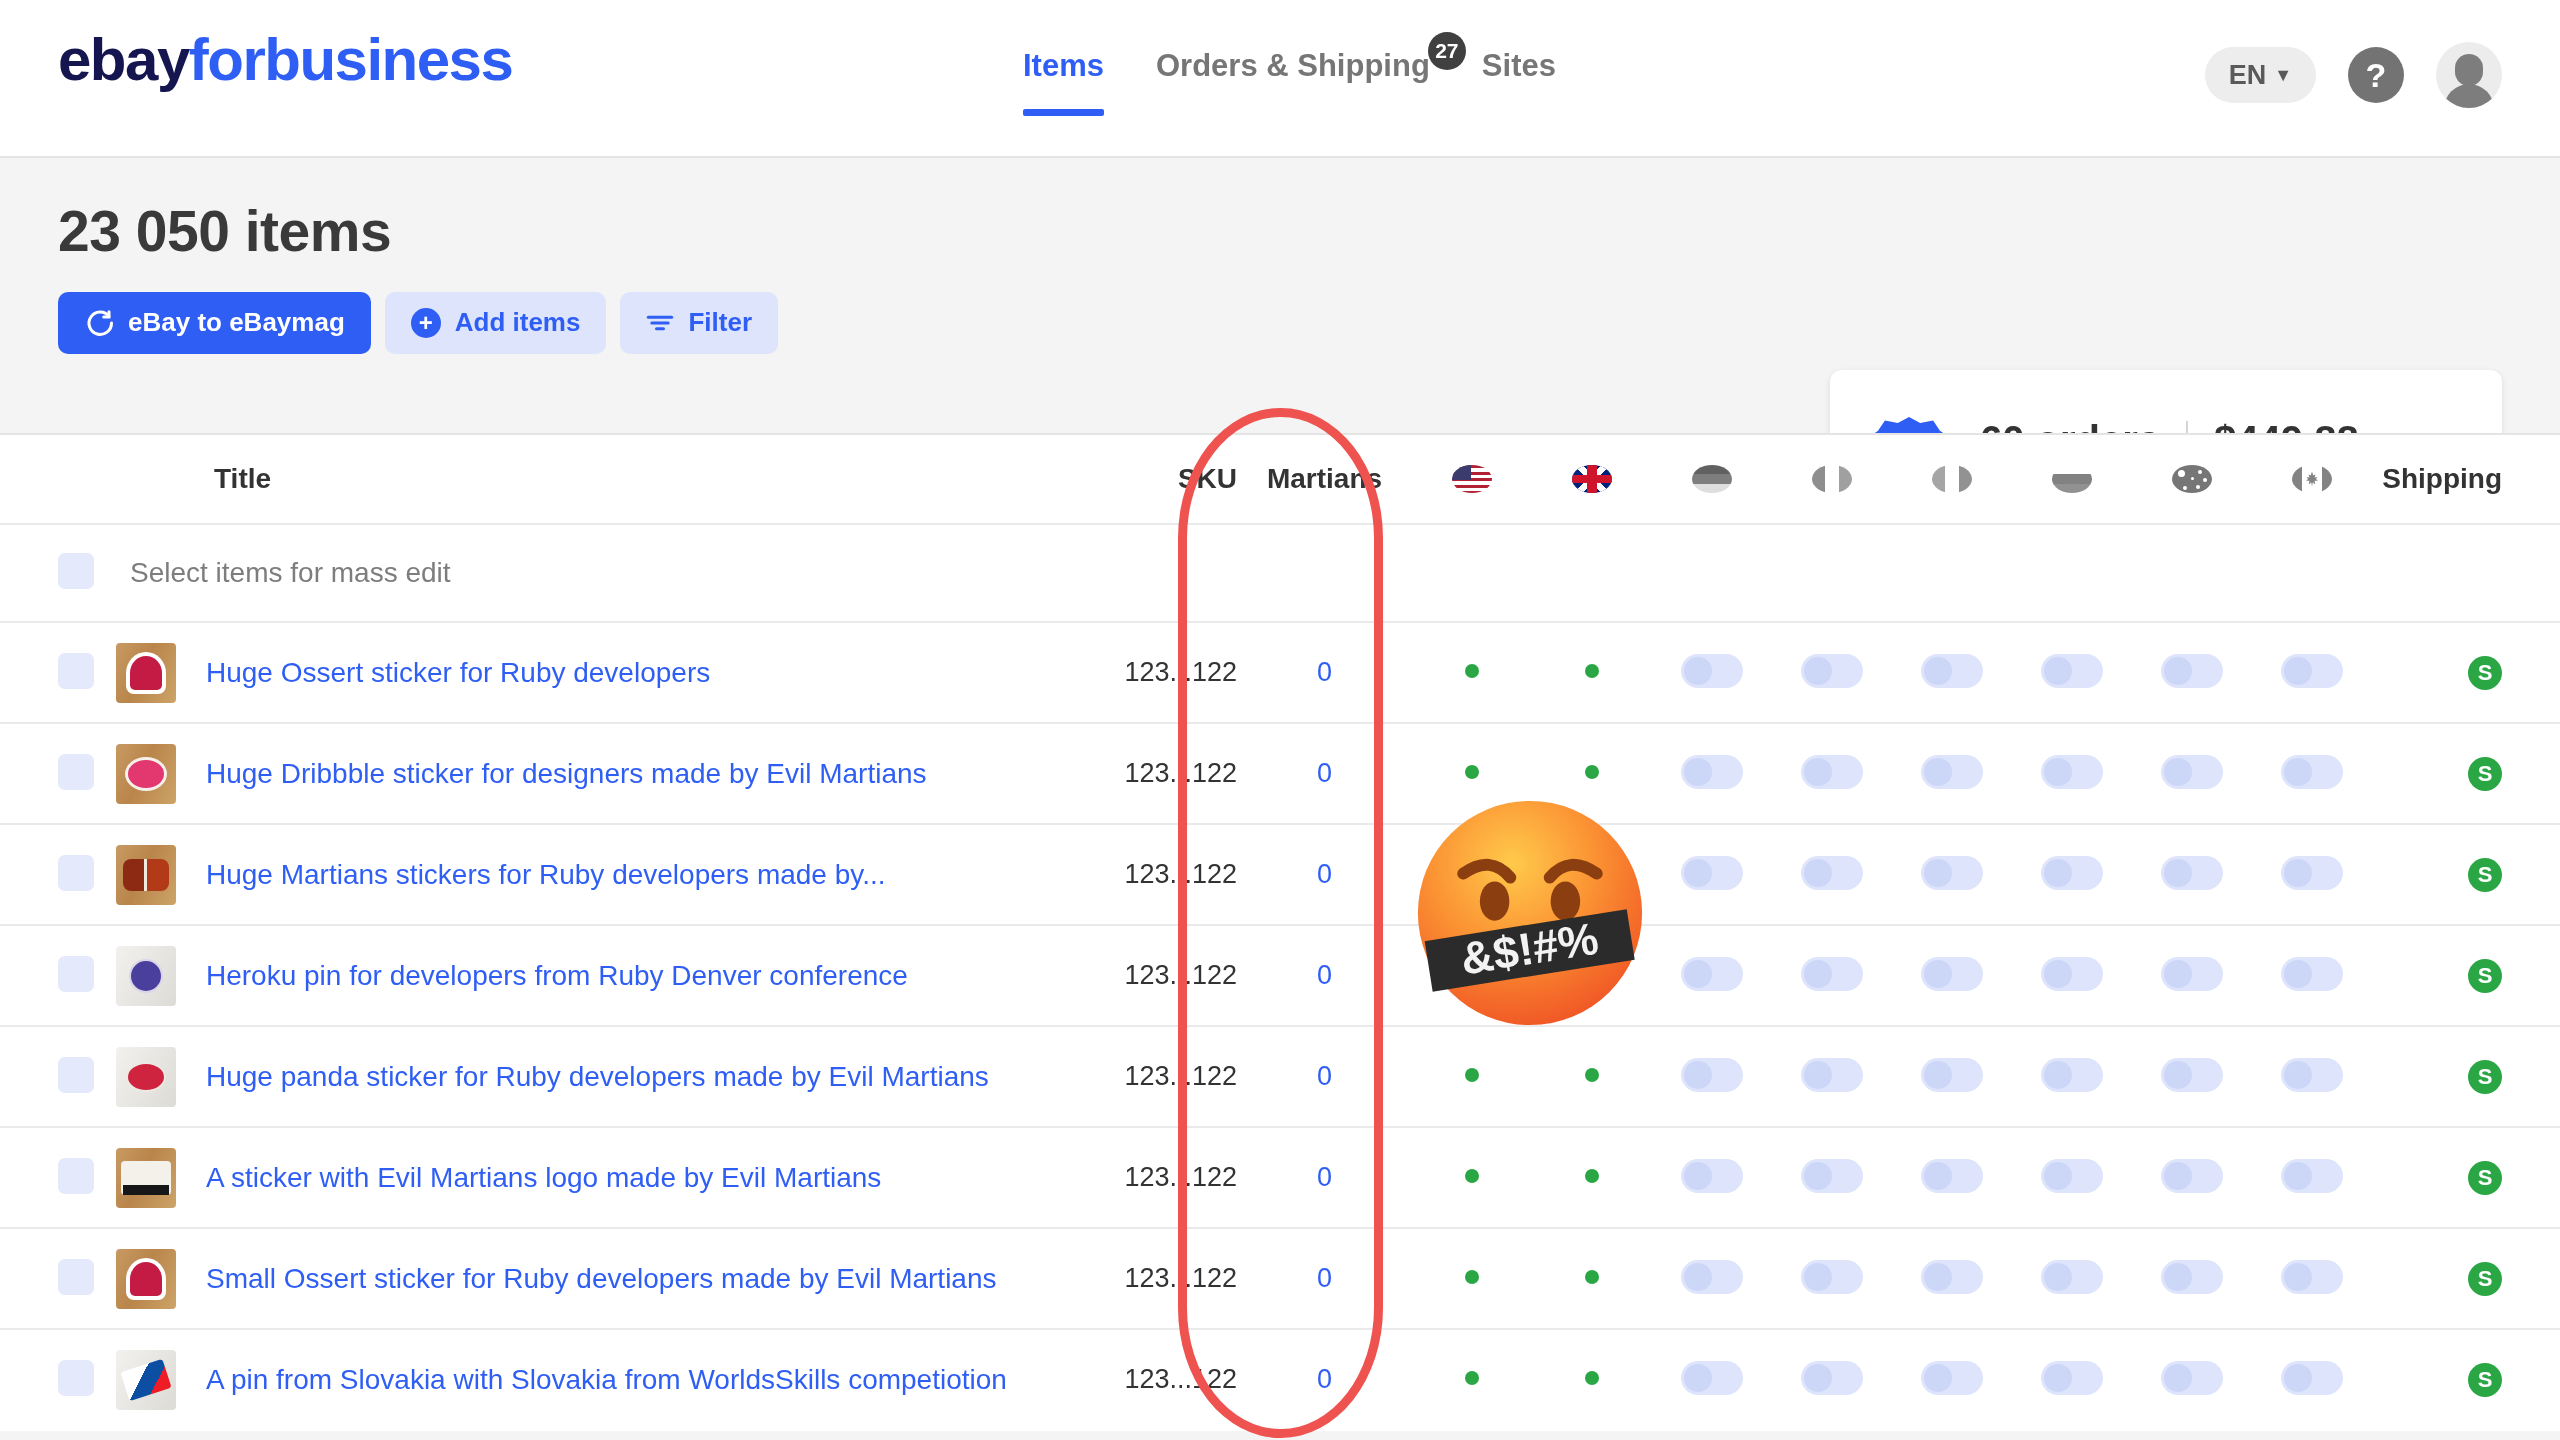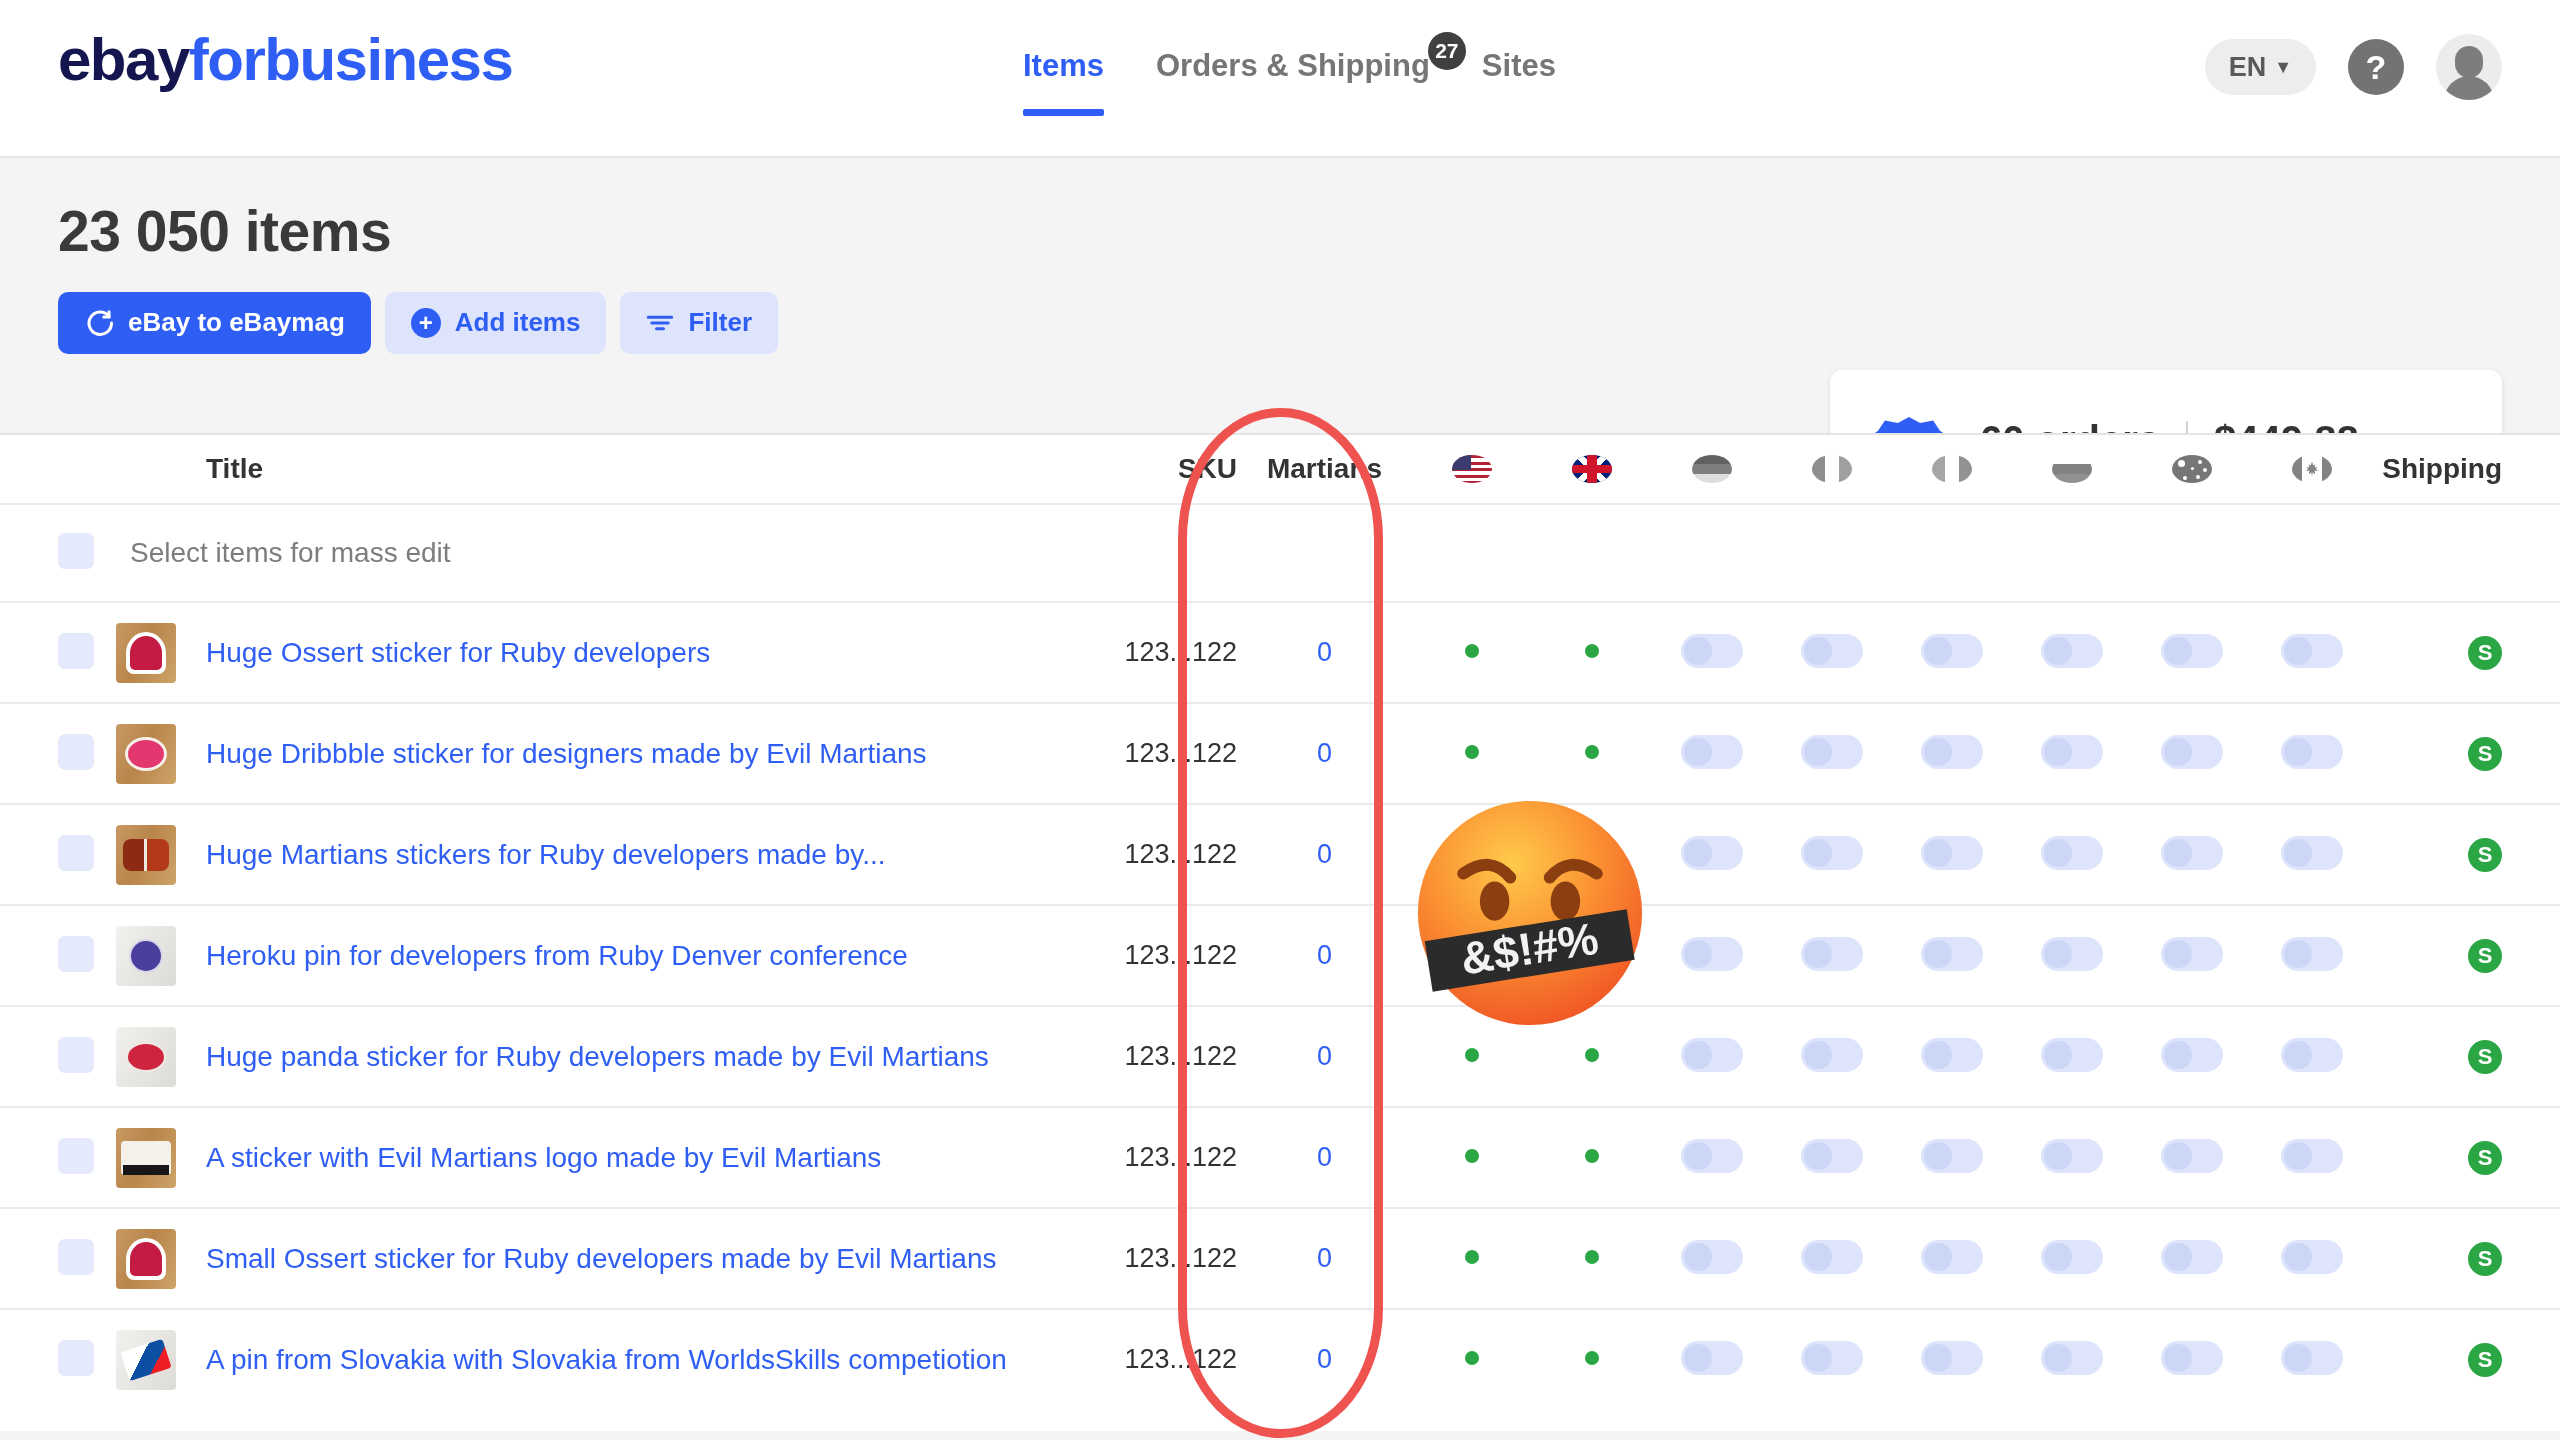--- a/index.html
+++ b/index.html
@@ -72,21 +72,21 @@
     background: #404040;
     color: #fff;
     font-size: 21px;
     font-weight: 700;
     display: flex; align-items: center; justify-content: center;
     padding: 0 6px;
   }
 
   .header-right {
     position: absolute;
-    right: 58px; top: 34px;
+    right: 58px; top: 42px;
     display: flex;
     align-items: center;
     gap: 32px;
   }
   .lang-pill {
     height: 56px;
     border-radius: 28px;
     background: #ededed;
     display: flex; align-items: center;
     gap: 8px;
@@ -205,21 +205,21 @@
     border-top: 2px solid #e4e4e4;
     position: relative;
     height: 998px;
   }
   .row {
     display: flex;
     align-items: center;
     position: relative;
     padding: 0 58px;
   }
-  .row.header { height: 68px; }
+  .row.header { height: 88px; margin-left: 8px; }
   .row.massedit { height: 98px; border-top: 2px solid #eaeaea; }
   .row.item { height: 101px; border-top: 2px solid #eaeaea; justify-content: flex-end; }
 
   .c-check { width: 58px; flex: 0 0 58px; }
   .c-thumb { width: 76px; flex: 0 0 76px; }
   .c-title { flex: 1 1 auto; min-width: 0; padding-left: 14px; }
   .c-sku   { width: 170px; flex: 0 0 170px; text-align: right; }
   .c-qty   { width: 175px; flex: 0 0 175px; text-align: center; }
   .c-flag  { width: 120px; flex: 0 0 120px; text-align: center; }
   .c-ship  { width: 130px; flex: 0 0 130px; text-align: right; }

